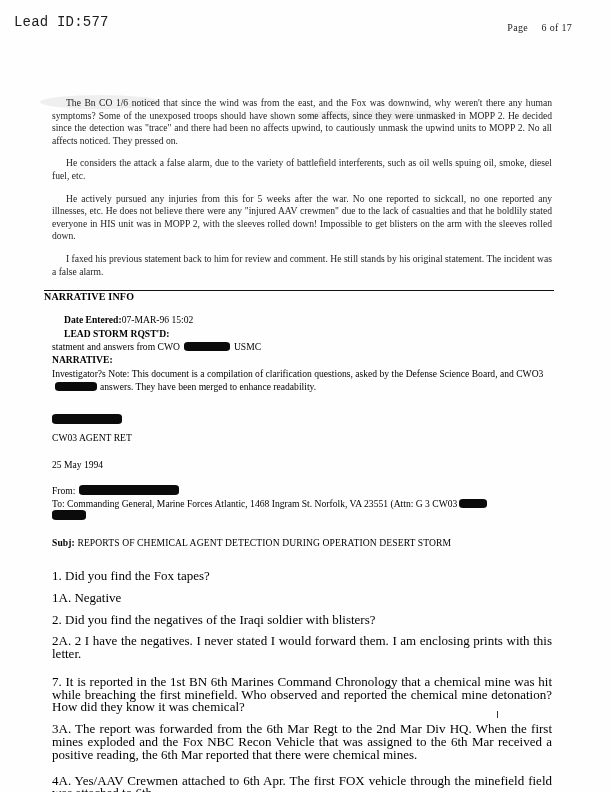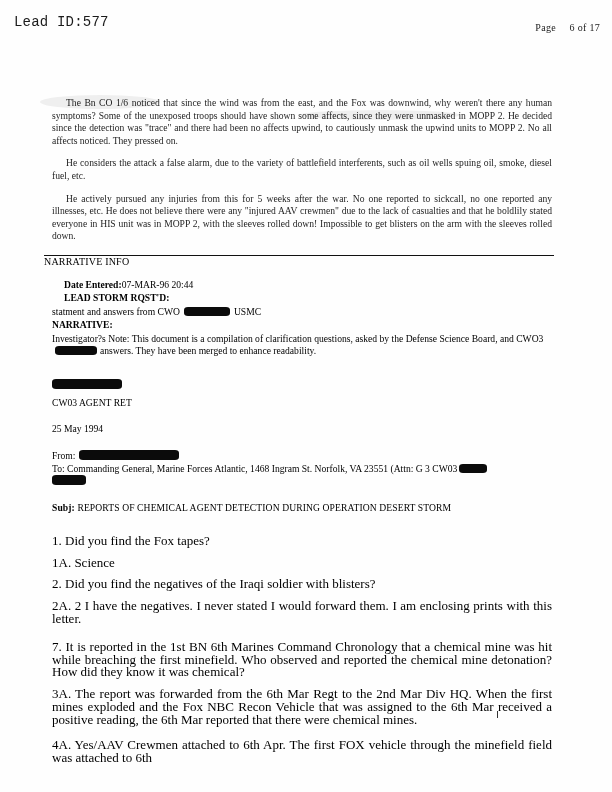--- a/index.html
+++ b/index.html
@@ -24,21 +24,21 @@
     position: absolute;
     left: 14px;
     top: 14px;
     font-family: Liberation Mono, monospace;
     font-size: 14px;
     letter-spacing: 0.2px;
     color: #1b1b1b;
   }
   .hdr-right {
     position: absolute;
-    right: 12px;
+    right: 40px;
     top: 22px;
     font-size: 10px;
     color: #1b1b1b;
     letter-spacing: 0.3px;
   }
   .body-col {
     position: absolute;
     left: 52px;
     top: 68px;
     width: 500px;
@@ -63,21 +63,21 @@
     left: -8px;
     right: -2px;
     top: 0;
     border-top: 1.3px solid #111;
   }
   .section-bar .label {
     position: absolute;
     left: -8px;
     top: 1px;
     font-size: 10px;
-    font-weight: normal;
+    font-weight: bold;
     letter-spacing: 0.2px;
   }
   .kv {
     font-size: 9.6px;
     line-height: 12.4px;
     margin: 0 0 1px 0;
   }
   .kv b { font-weight: bold; }
   .indent1 { margin-left: 12px; }
 
@@ -135,30 +135,31 @@
     <span>Page</span>
     <span style="display:inline-block;width:8px"></span>
     <span>6 of 17</span>
   </div>
 
   <div class="body-col">
 
     <p class="para">The Bn CO 1/6 noticed that since the wind was from the east, and the Fox was downwind, why weren't there any human symptoms?  Some of the unexposed troops should have shown some affects, since they were unmasked in MOPP 2.  He decided since the detection was "trace" and there had been no affects upwind, to cautiously unmask the upwind units to MOPP 2.  No all affects noticed.  They pressed on.</p>
     <p class="para">He considers the attack a false alarm, due to the variety of battlefield interferents, such as oil wells spuing oil, smoke, diesel fuel, etc.</p>
     <p class="para">He actively pursued any injuries from this for 5 weeks after the war.  No one reported to sickcall, no one reported any illnesses, etc.  He does not believe there were any "injured AAV crewmen" due to the lack of casualties and that he boldlily stated everyone in HIS unit was in MOPP 2, with the sleeves rolled down!  Impossible to get blisters on the arm with the sleeves rolled down.</p>
+    <p class="para">I faxed his previous statement back to him for review and comment.  He still stands by his original statement.  The incident was a false alarm.</p>
 
     <div class="section-bar">
       <div class="rule"></div>
       <div class="label">NARRATIVE INFO</div>
     </div>
 
     <div style="height:10px"></div>
 
     <p class="kv indent1">
-      <b>Date Entered:</b><span>07-MAR-96 20:44</span>
+      <b>Date Entered:</b><span>07-MAR-96 15:02</span>
     </p>
 
     <p class="kv indent1">
       <b>LEAD STORM RQST'D:</b>
     </p>
 
     <p class="kv">
       <span>statment and answers from CWO</span><span class="redact blob" style="width:46px;margin:0 4px;"></span><span>USMC</span>
     </p>
 
@@ -195,21 +196,21 @@
 
     <div class="gap-md"></div>
     <p class="subj">
       <b>Subj:</b>
       <span>REPORTS OF CHEMICAL AGENT DETECTION DURING OPERATION DESERT STORM</span>
     </p>
 
     <div style="height:10px"></div>
 
     <p class="qa">1. Did you find the Fox tapes?</p>
-    <p class="qa">1A.  Science</p>
+    <p class="qa">1A.  Negative</p>
     <p class="qa">2.  Did you find the negatives of the Iraqi soldier with blisters?</p>
     <p class="qa">2A. 2 I have the negatives.  I never stated I would forward them.  I am enclosing prints with this letter.</p>
     <div style="height:6px"></div>
     <p class="qa">7. It is reported in the 1st BN 6th Marines Command Chronology that a chemical mine was hit while breaching the first minefield.   Who observed and reported the chemical mine detonation? How did they know it was chemical?</p>
     <p class="qa">3A. The report was forwarded from the 6th Mar Regt to the 2nd Mar Div HQ.  When the first mines exploded and the Fox NBC Recon Vehicle that was assigned to the 6th Mar received a positive reading, the 6th Mar reported that there were chemical mines.</p>
     <div style="height:4px"></div>
     <p class="qa">4A. Yes/AAV Crewmen attached to 6th Apr. The first FOX vehicle through the minefield field was attached to 6th</p>
 
   </div>
 

